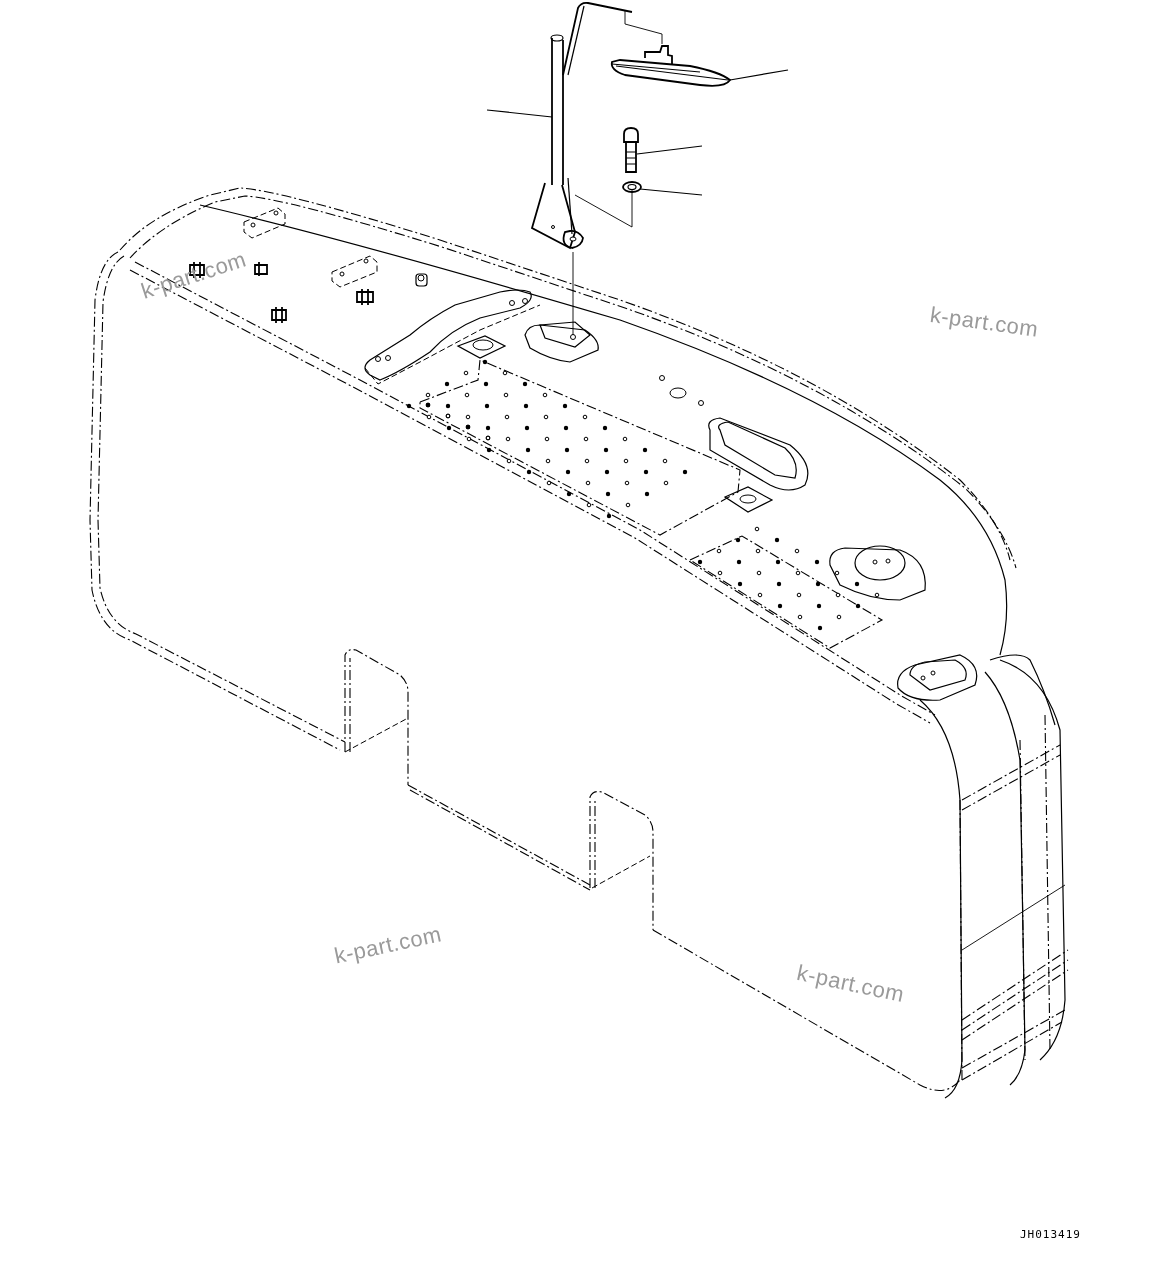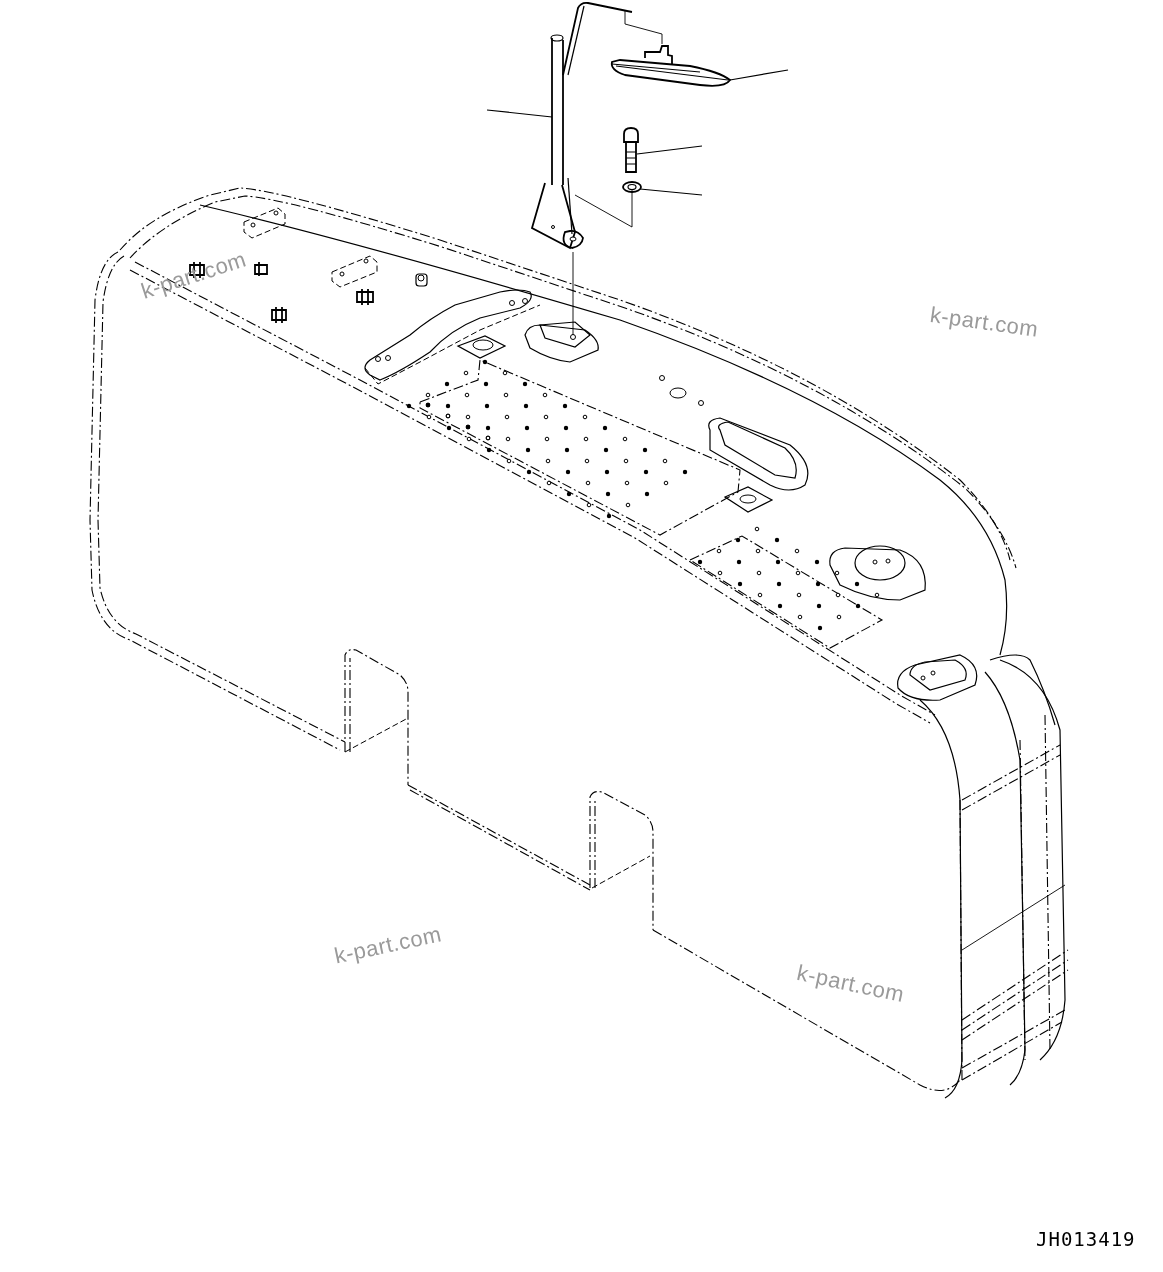--- a/index.html
+++ b/index.html
@@ -6,21 +6,21 @@
   body { width:1163px; height:1272px; position:relative; overflow:hidden; font-family:"Liberation Sans", sans-serif; }
   #drawing { position:absolute; left:0; top:0; width:1163px; height:1272px; }
   .solid { fill:none; stroke:#000; stroke-width:1.2; }
   .thick { fill:none; stroke:#000; stroke-width:1.8; }
   .dash { fill:none; stroke:#000; stroke-width:1.1; stroke-dasharray:10 3 2 3; }
   .dash2 { fill:none; stroke:#000; stroke-width:1; stroke-dasharray:6 3; }
   .thin { fill:none; stroke:#000; stroke-width:0.9; }
   .dot { fill:#000; }
   .hole { fill:#fff; stroke:#000; stroke-width:1; }
   .wm { position:absolute; color:#9a9a9a; font-family:"Liberation Sans", sans-serif; font-size:22px; letter-spacing:0.5px; white-space:nowrap; pointer-events:none; }
-  .code { position:absolute; left:1020px; top:1228px; font-family:"DejaVu Sans Mono", monospace; font-size:19px; color:#000; letter-spacing:1px;margin-left:16px; }
+  .code { position:absolute; left:1020px; top:1228px; font-family:"DejaVu Sans Mono", monospace; font-size:11px; color:#000; letter-spacing:1px; }
 </style>
 </head>
 <body>
 
 <svg id="drawing" viewBox="0 0 1163 1272" xmlns="http://www.w3.org/2000/svg">
 
   <g>
 
     <path class="dash" d="M120 250 Q150 215 210 195 L240 188 Q280 190 440 240 L620 300 Q820 370 960 480 Q1000 520 1010 560"></path>
     <path class="dash" d="M130 258 Q160 225 215 202 L245 196 Q285 198 445 248 L625 308 Q825 378 965 488 Q1005 528 1016 568"></path>

